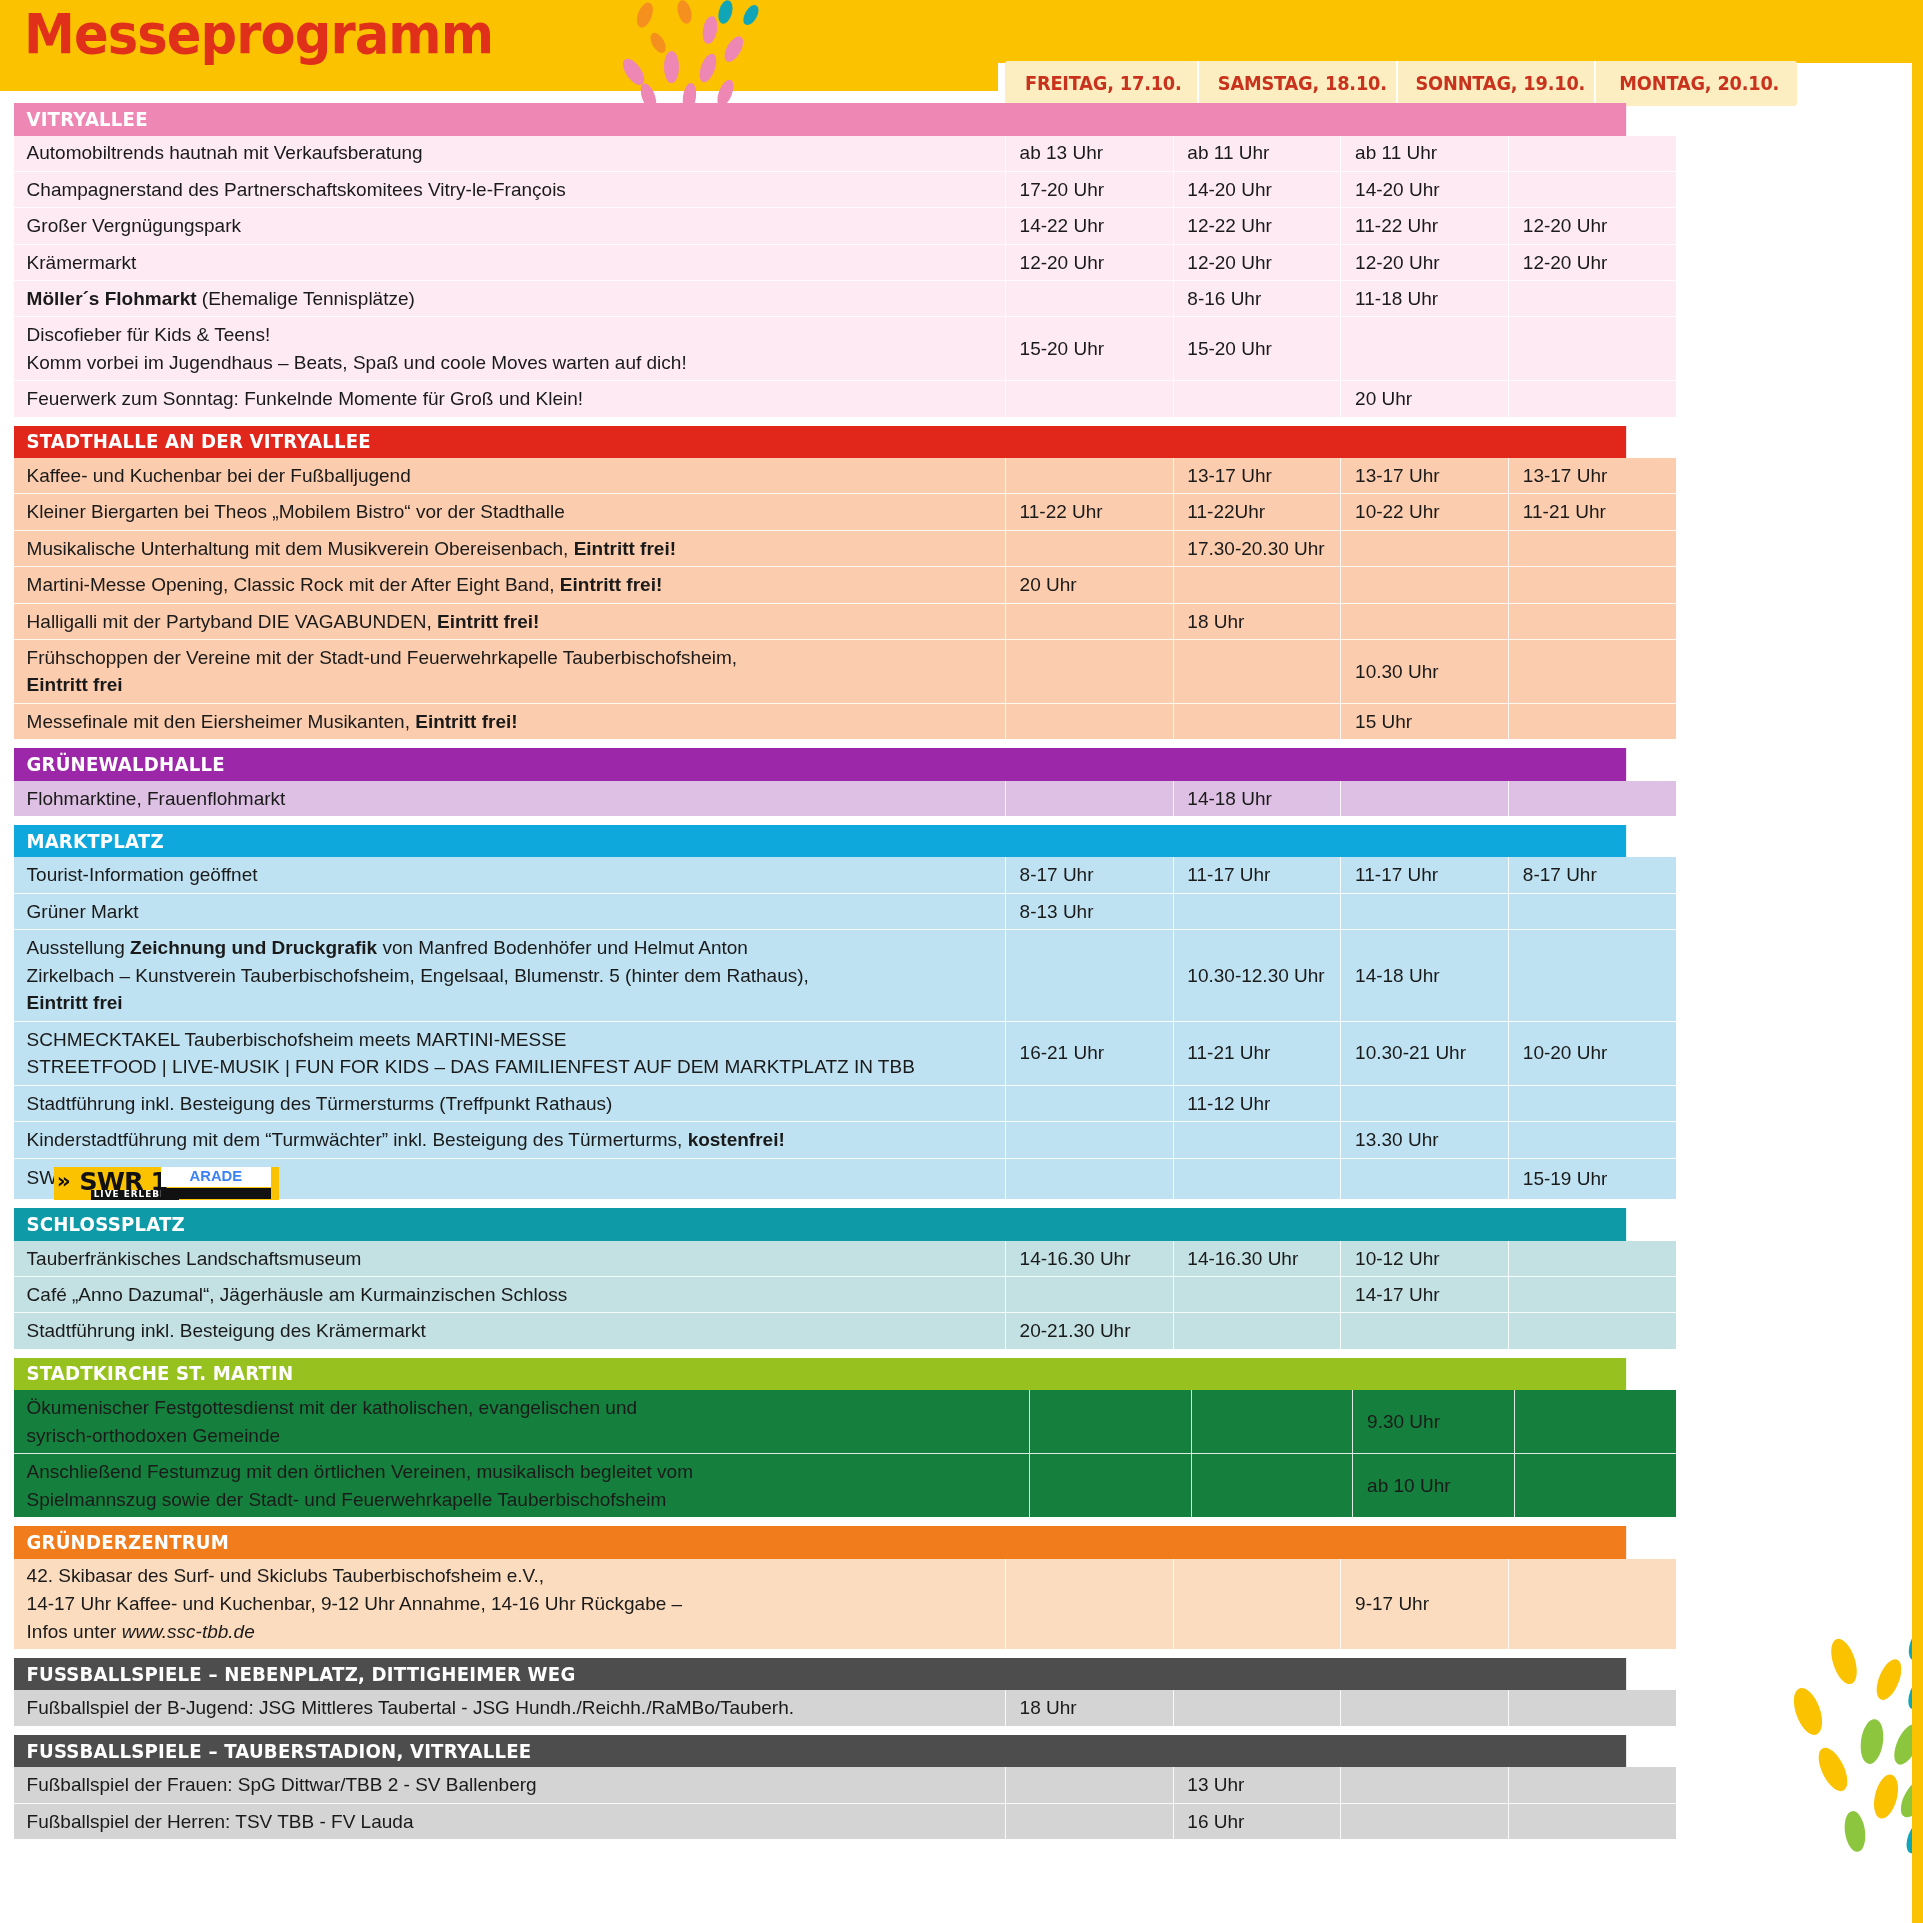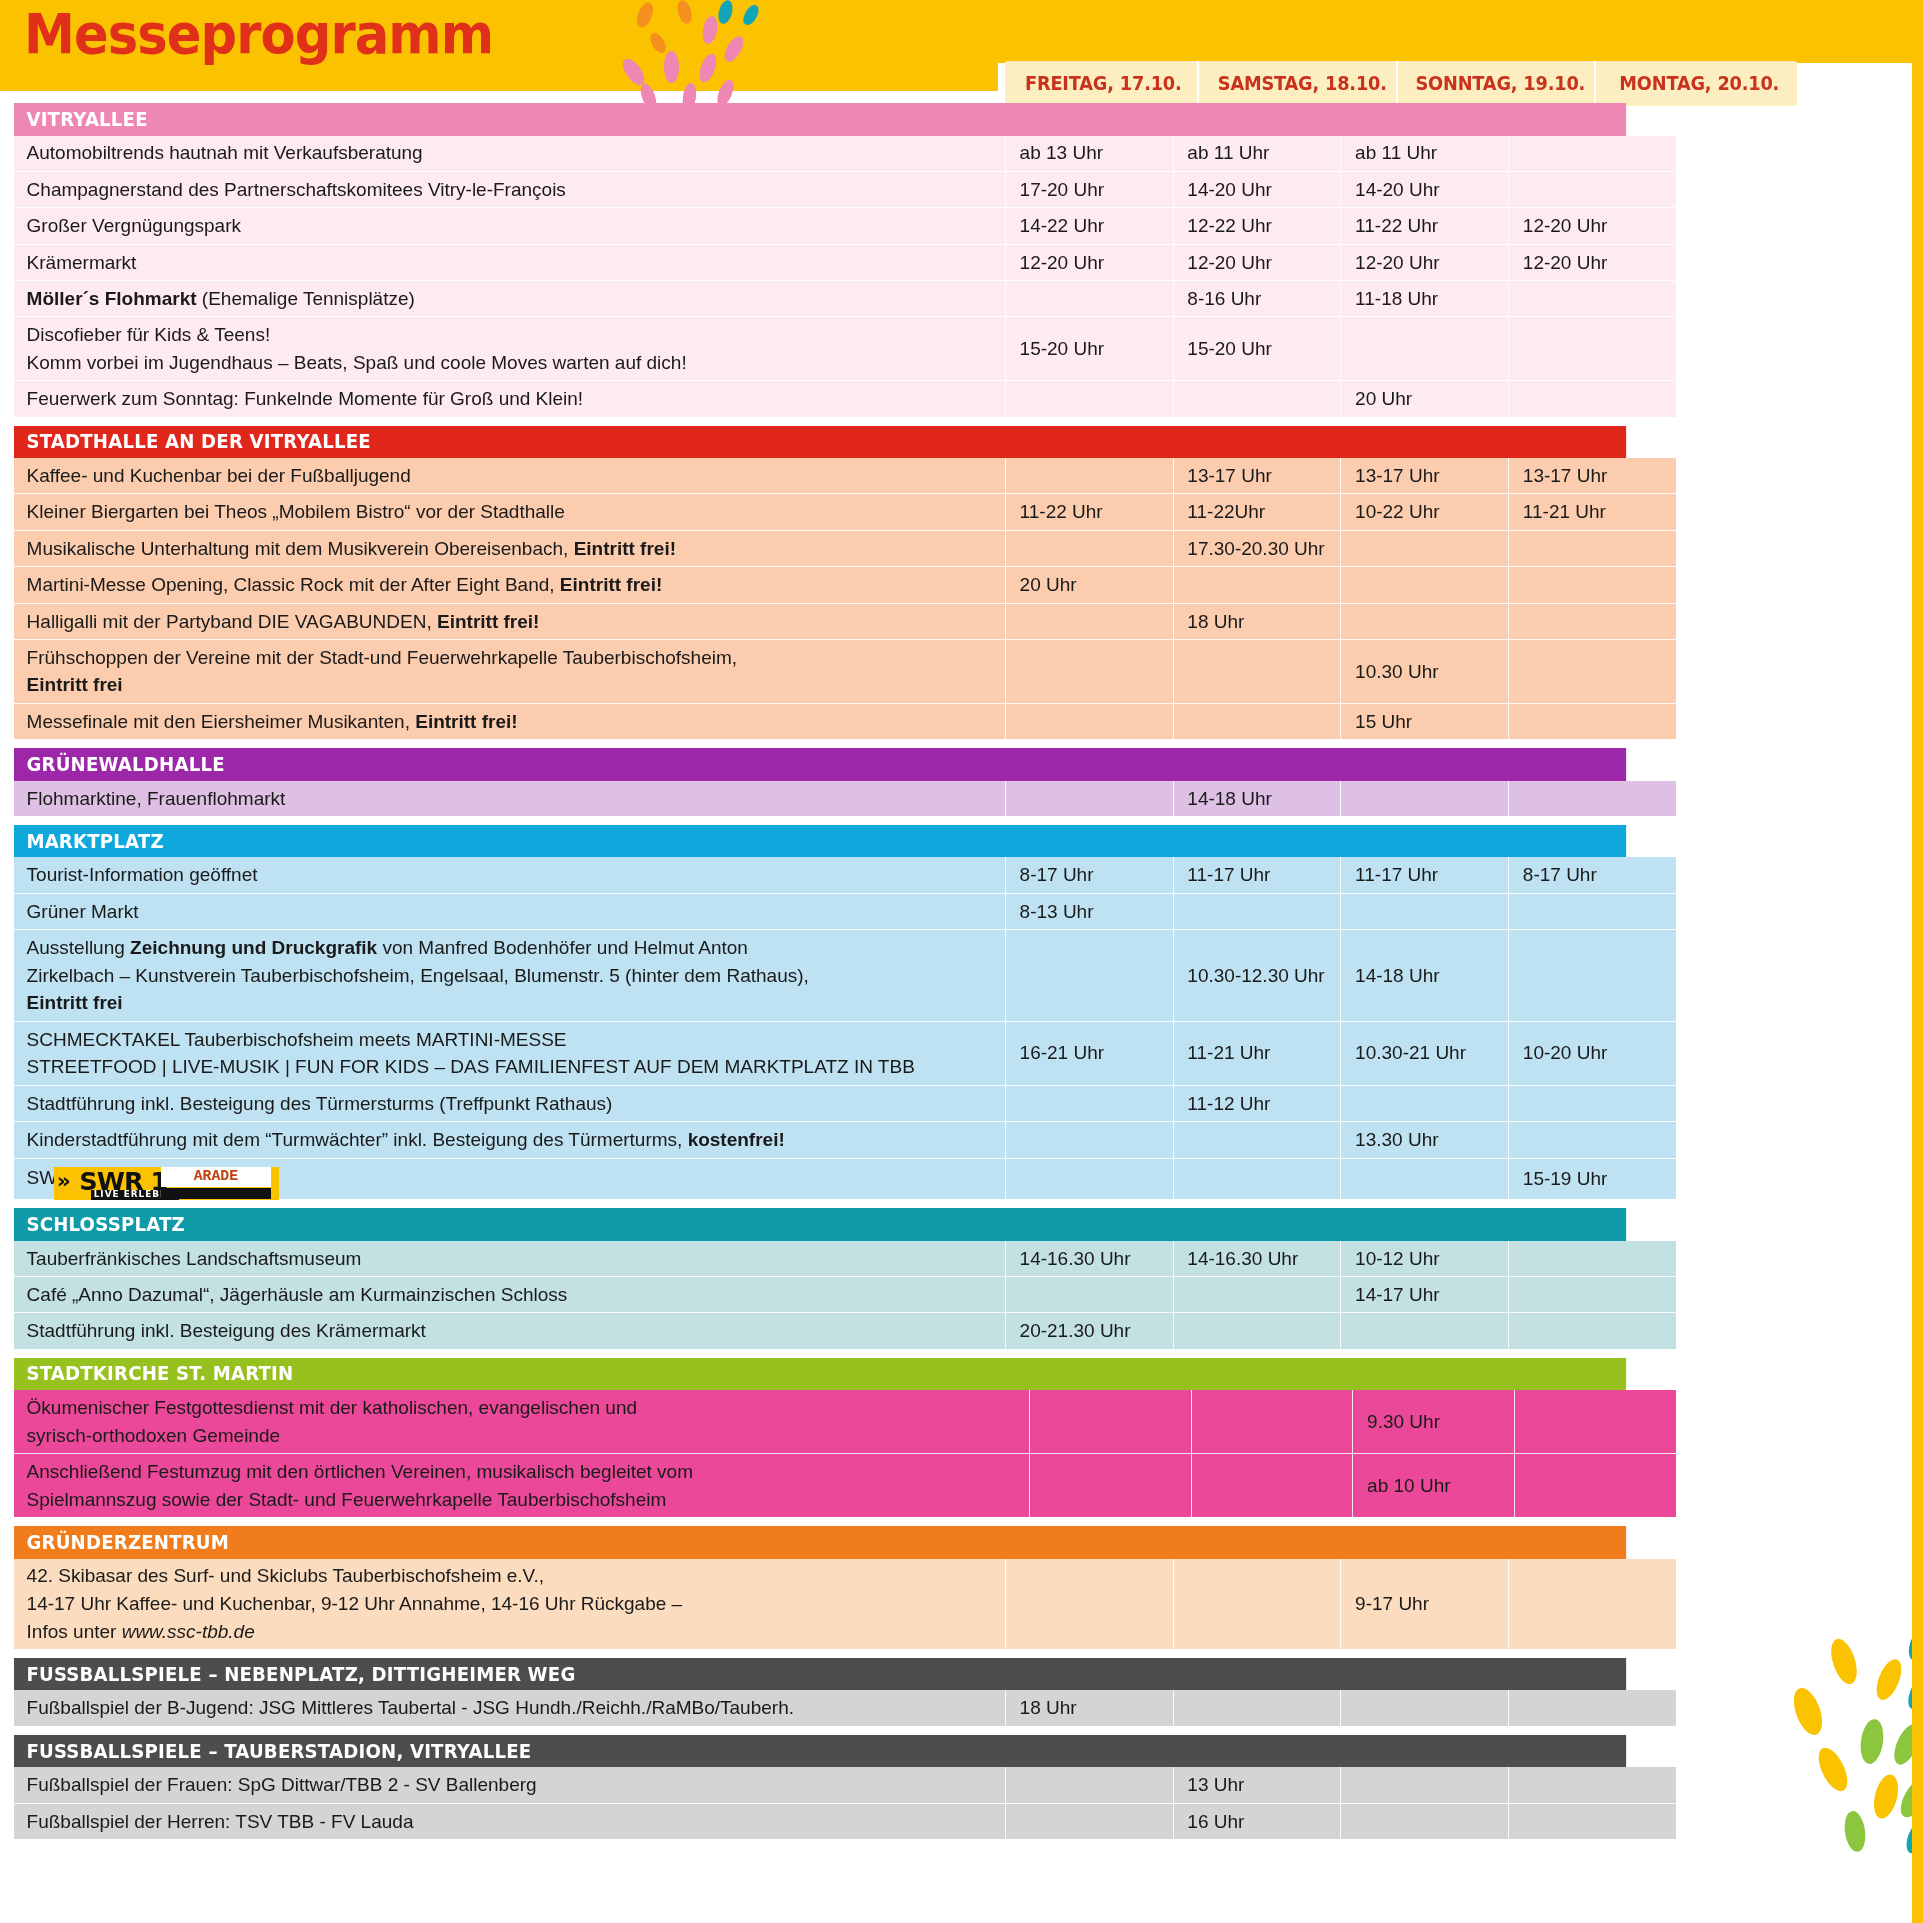--- a/index.html
+++ b/index.html
@@ -120,21 +120,21 @@
   .vitry  .row      { background: #fdeaf3; }
   .stadth .sec-head { background: #e1261c; }
   .stadth .row      { background: #fbccad; justify-content: center; }
   .grune  .sec-head { background: #9c27a8; }
   .grune  .row      { background: #ddc0e3; }
   .markt  .sec-head { background: #0fa8dc; }
   .markt  .row      { background: #bfe2f2; }
   .schloss .sec-head{ background: #0e9aa7; }
   .schloss .row     { background: #c3e0e3; }
   .kirche .sec-head { background: #96c11f; }
-  .kirche .row      { background: #ec4899; gap: 24px; }
+  .kirche .row      { background: #15803d; gap: 24px; }
   .grunder .sec-head{ background: #f07c1c; }
   .grunder .row     { background: #fcdcbf; }
   .fussball .sec-head { background: #4d4d4d; }
   .fussball .row      { background: #d4d4d4; }
 
   .swr-logo {
     display: inline-block;
     position: relative;
     top: 4.9px;
     margin-left: -126px;
@@ -156,23 +156,23 @@
   .swr-logo .live {
     position: absolute; left: 37px; top: 22.7px;
     color: #fff; font-weight: 700; font-size: 8.9px; line-height: 9.9px;
     letter-spacing: 1px;
     font-family: "DejaVu Sans", sans-serif;
     background: #111; padding: 0 3px;
   }
   .swr-logo .arade {
     position: absolute; right: 7.9px; top: 0px;
     width: 110px; height: 19.7px; background: #fff;
-    color: #c2410c; font-weight: 700; font-size: 14.8px; line-height: 19.7px;
+    color: #3b82f6; font-weight: 700; font-size: 14.8px; line-height: 19.7px;
     text-align: center;
-    font-family: Liberation Mono, monospace;
+    font-family: Liberation Sans, sans-serif;
   }
   .swr-logo .bar {
     position: absolute; right: 7.9px; top: 20.7px;
     width: 110px; height: 10.8px; background: #111;
   }
 
   
   .edge-strip {
     position: absolute; top: 0; right: 0;
     width: 11.8px; height: 1924px;

